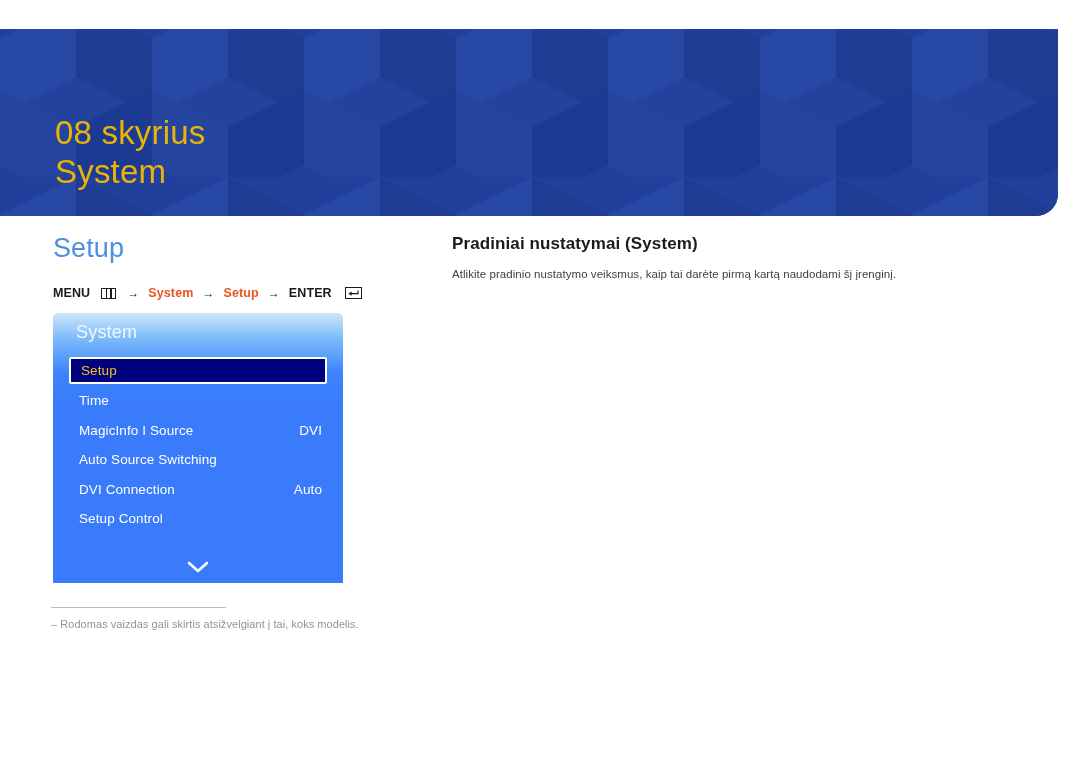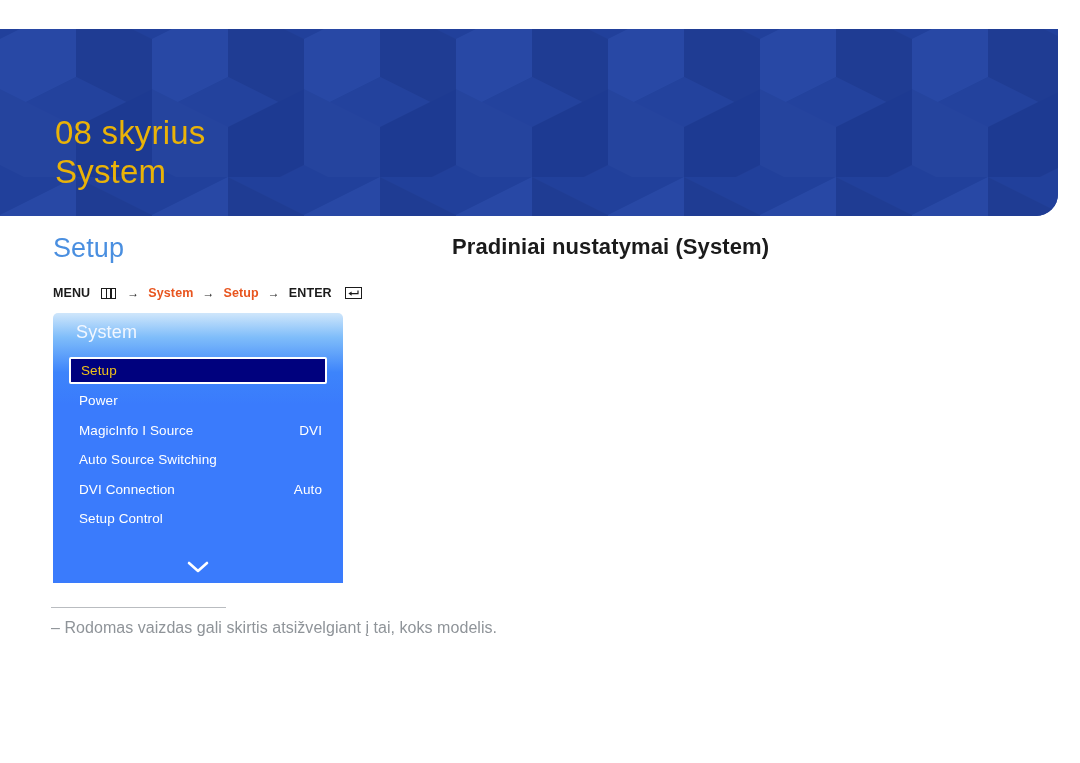--- a/index.html
+++ b/index.html
@@ -101,28 +101,28 @@
     display:flex; justify-content:center; align-items:center;
   }
 
   
   .footnote-rule {
     position:absolute; left:51px; top:607px;
     width:175px; height:1px; background:#b9bcc0;
   }
   .footnote {
     position:absolute; left:51px; top:617px;
-    font-size:16px; color:#8f9499; line-height:1.4;
+    font-size:11px; color:#8f9499; line-height:1.4;
     letter-spacing:0.05px;
   }
 
   
   .content-heading {
     position:absolute; left:452px; top:234px;
-    font-size:22px; font-weight:700; color:#1b1b1b;
+    font-size:17px; font-weight:700; color:#1b1b1b;
     letter-spacing:0.1px;
   }
   .content-desc {
     position:absolute; left:452px; top:266px;
     font-size:11.5px; color:#3d4246; line-height:1.5;
     letter-spacing:0.05px;
   }
 
   
   .page-number {
@@ -180,21 +180,21 @@
   <div class="osd">
     <div class="osd-title">System</div>
     <div class="osd-list">
 
       <div class="osd-row selected">
         <span class="label">Setup</span>
         <span class="value"></span>
       </div>
 
       <div class="osd-row">
-        <span class="label">Power</span>
+        <span class="label">Time</span>
         <span class="value"></span>
       </div>
 
       <div class="osd-row">
         <span class="label">MagicInfo I Source</span>
         <span class="value">DVI</span>
       </div>
 
       <div class="osd-row">
         <span class="label">Auto Source Switching</span>
@@ -217,15 +217,16 @@
       <svg width="22" height="12" viewBox="0 0 22 12">
         <path d="M2 2 L11 10 L20 2" fill="none" stroke="#ffffff" stroke-width="2.6" stroke-linecap="round" stroke-linejoin="round"></path>
       </svg>
     </div>
   </div>
 
   <div class="footnote-rule"></div>
   <div class="footnote">– Rodomas vaizdas gali skirtis atsižvelgiant į tai, koks modelis.</div>
 
   <div class="content-heading">Pradiniai nustatymai (System)</div>
+  <div class="content-desc">Atlikite pradinio nustatymo veiksmus, kaip tai darėte pirmą kartą naudodami šį įrenginį.</div>
 
 
 </div>
 
 </body></html>

